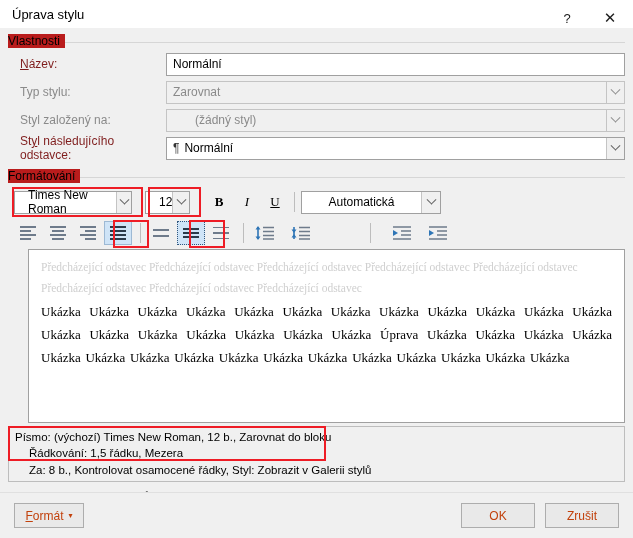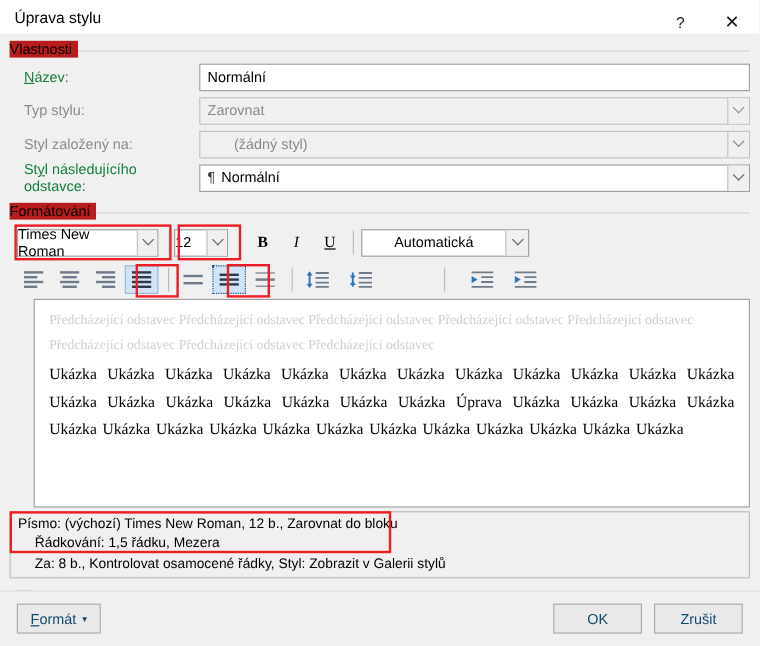--- a/index.html
+++ b/index.html
@@ -45,21 +45,21 @@
     border-top: 1px solid #d6d6d6; z-index: 1;
   }
 
   
   .prop-row {
     display: flex; align-items: center;
     height: 24px; margin-top: 4px;
   }
   .prop-label {
     width: 158px; flex: 0 0 158px;
-    font-size: 12px; color: #15803d;
+    font-size: 12px; color: #7f1d1d;
     padding-left: 12px;
   }
   .prop-label.dim { color: #8a8a8a; }
   .prop-label u { text-decoration: underline; }
 
   .field {
     flex: 1 1 auto; height: 23px;
     border: 1px solid #a0a0a0; background: #fff;
     display: flex; align-items: center;
     font-size: 12px; padding-left: 6px;
@@ -86,21 +86,21 @@
 
   
   .fmt-row1 {
     display: flex; align-items: center;
     height: 26px; margin-top: 6px; padding-left: 6px;
     position: relative;
   }
   .cbo {
     height: 23px; border: 1px solid #a0a0a0; background:#fff;
     display: flex; align-items: center; font-size: 12px;
-    position: relative; padding-left: 0; justify-content: flex-end;
+    position: relative; padding-left: 13px; justify-content: flex-end;
   }
   .cbo .btn-arrow {
     width: 17px; align-self: stretch; margin-left: auto;
     background: #f0f0f0; border-left: 1px solid #c4c4c4;
     display: flex; align-items: center; justify-content: center;
   }
   .font-name { width: 118px; }
   .font-size { width: 45px; }
 
   .redbox {
@@ -213,21 +213,21 @@
 
   
   .footer {
     position:absolute; left:0; right:0; bottom:0; height:46px;
     background:#f0f0f0; border-top:1px solid #e0e0e0;
     display:flex; align-items:center; padding: 0 14px;
   }
   .btn {
     height:25px; border:1px solid #adadad; background:#e9e9e9;
     font-size:12px; display:flex; align-items:center; justify-content:center;
-    font-family:"Liberation Sans", sans-serif; color:#0c4a6e;
+    font-family:"Liberation Sans", sans-serif; color:#c2410c;
   }
   .btn-format { width:70px; padding: 0 6px; }
   .btn-format .caret { margin-left:5px; font-size:8px; }
   .btn-ok { width:74px; margin-left:auto; }
   .btn-cancel { width:74px; margin-left:10px; }
 </style>
 </head>
 <body>
 
 <div class="titlebar">

